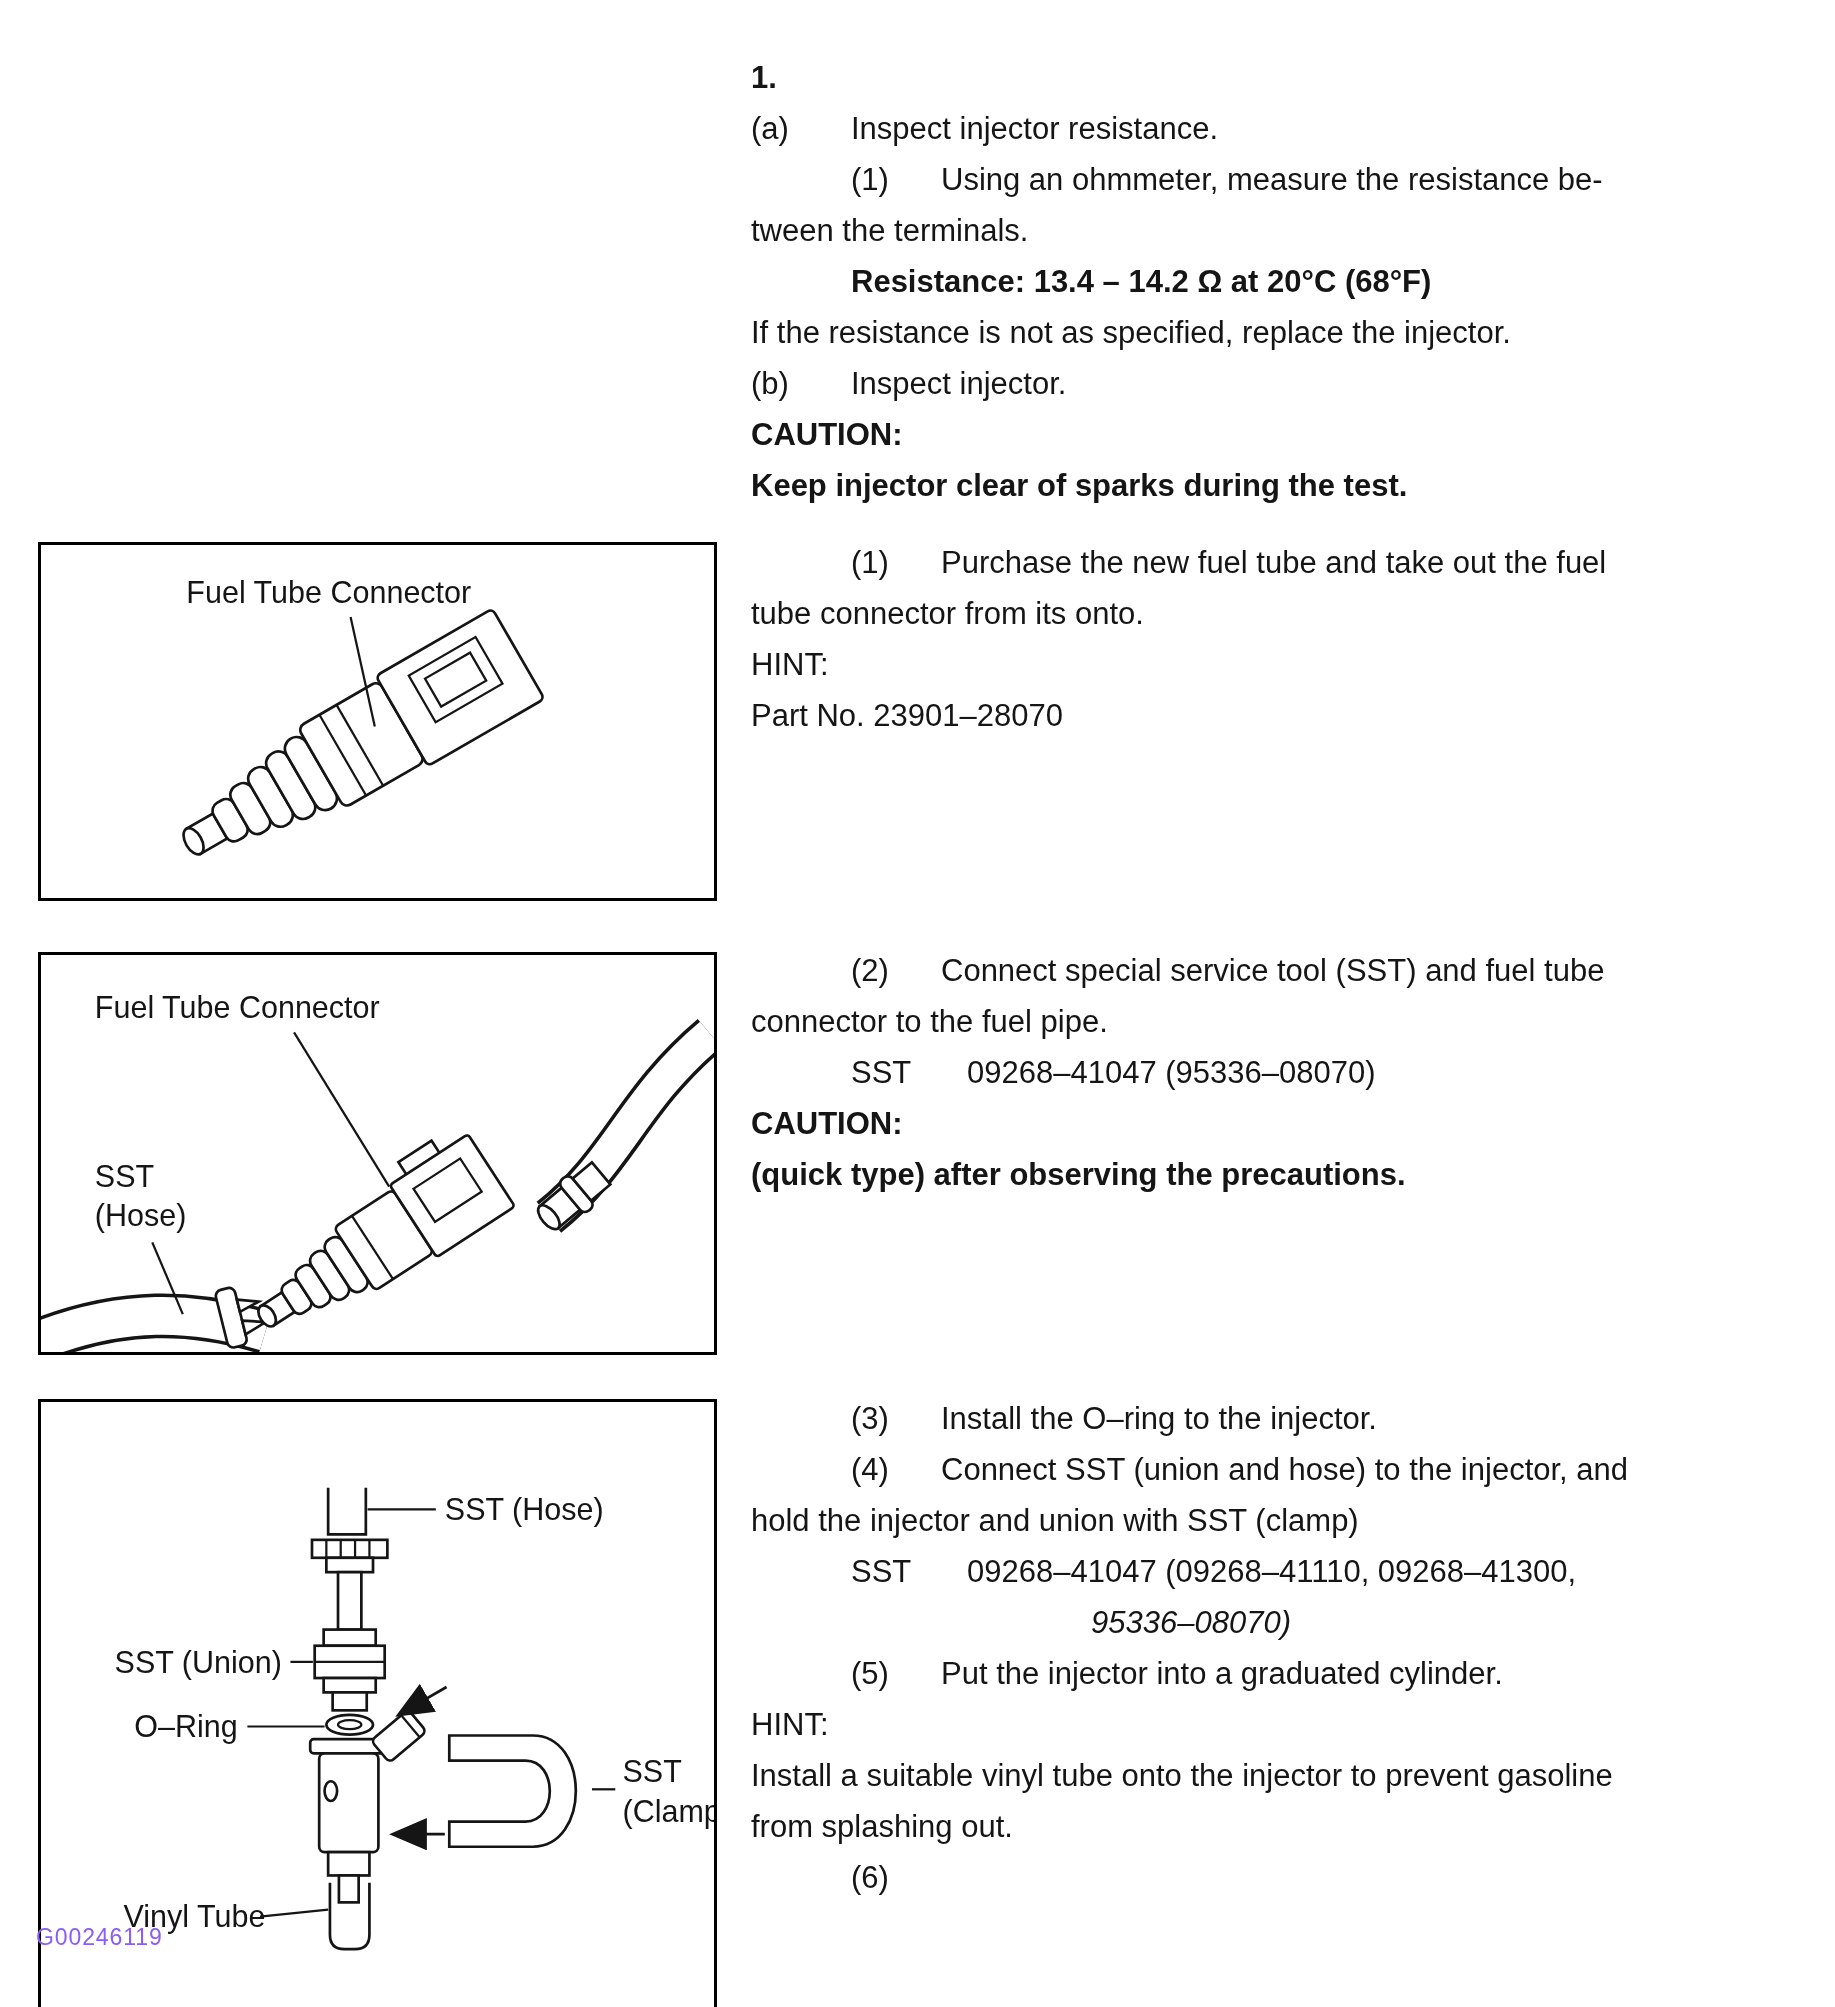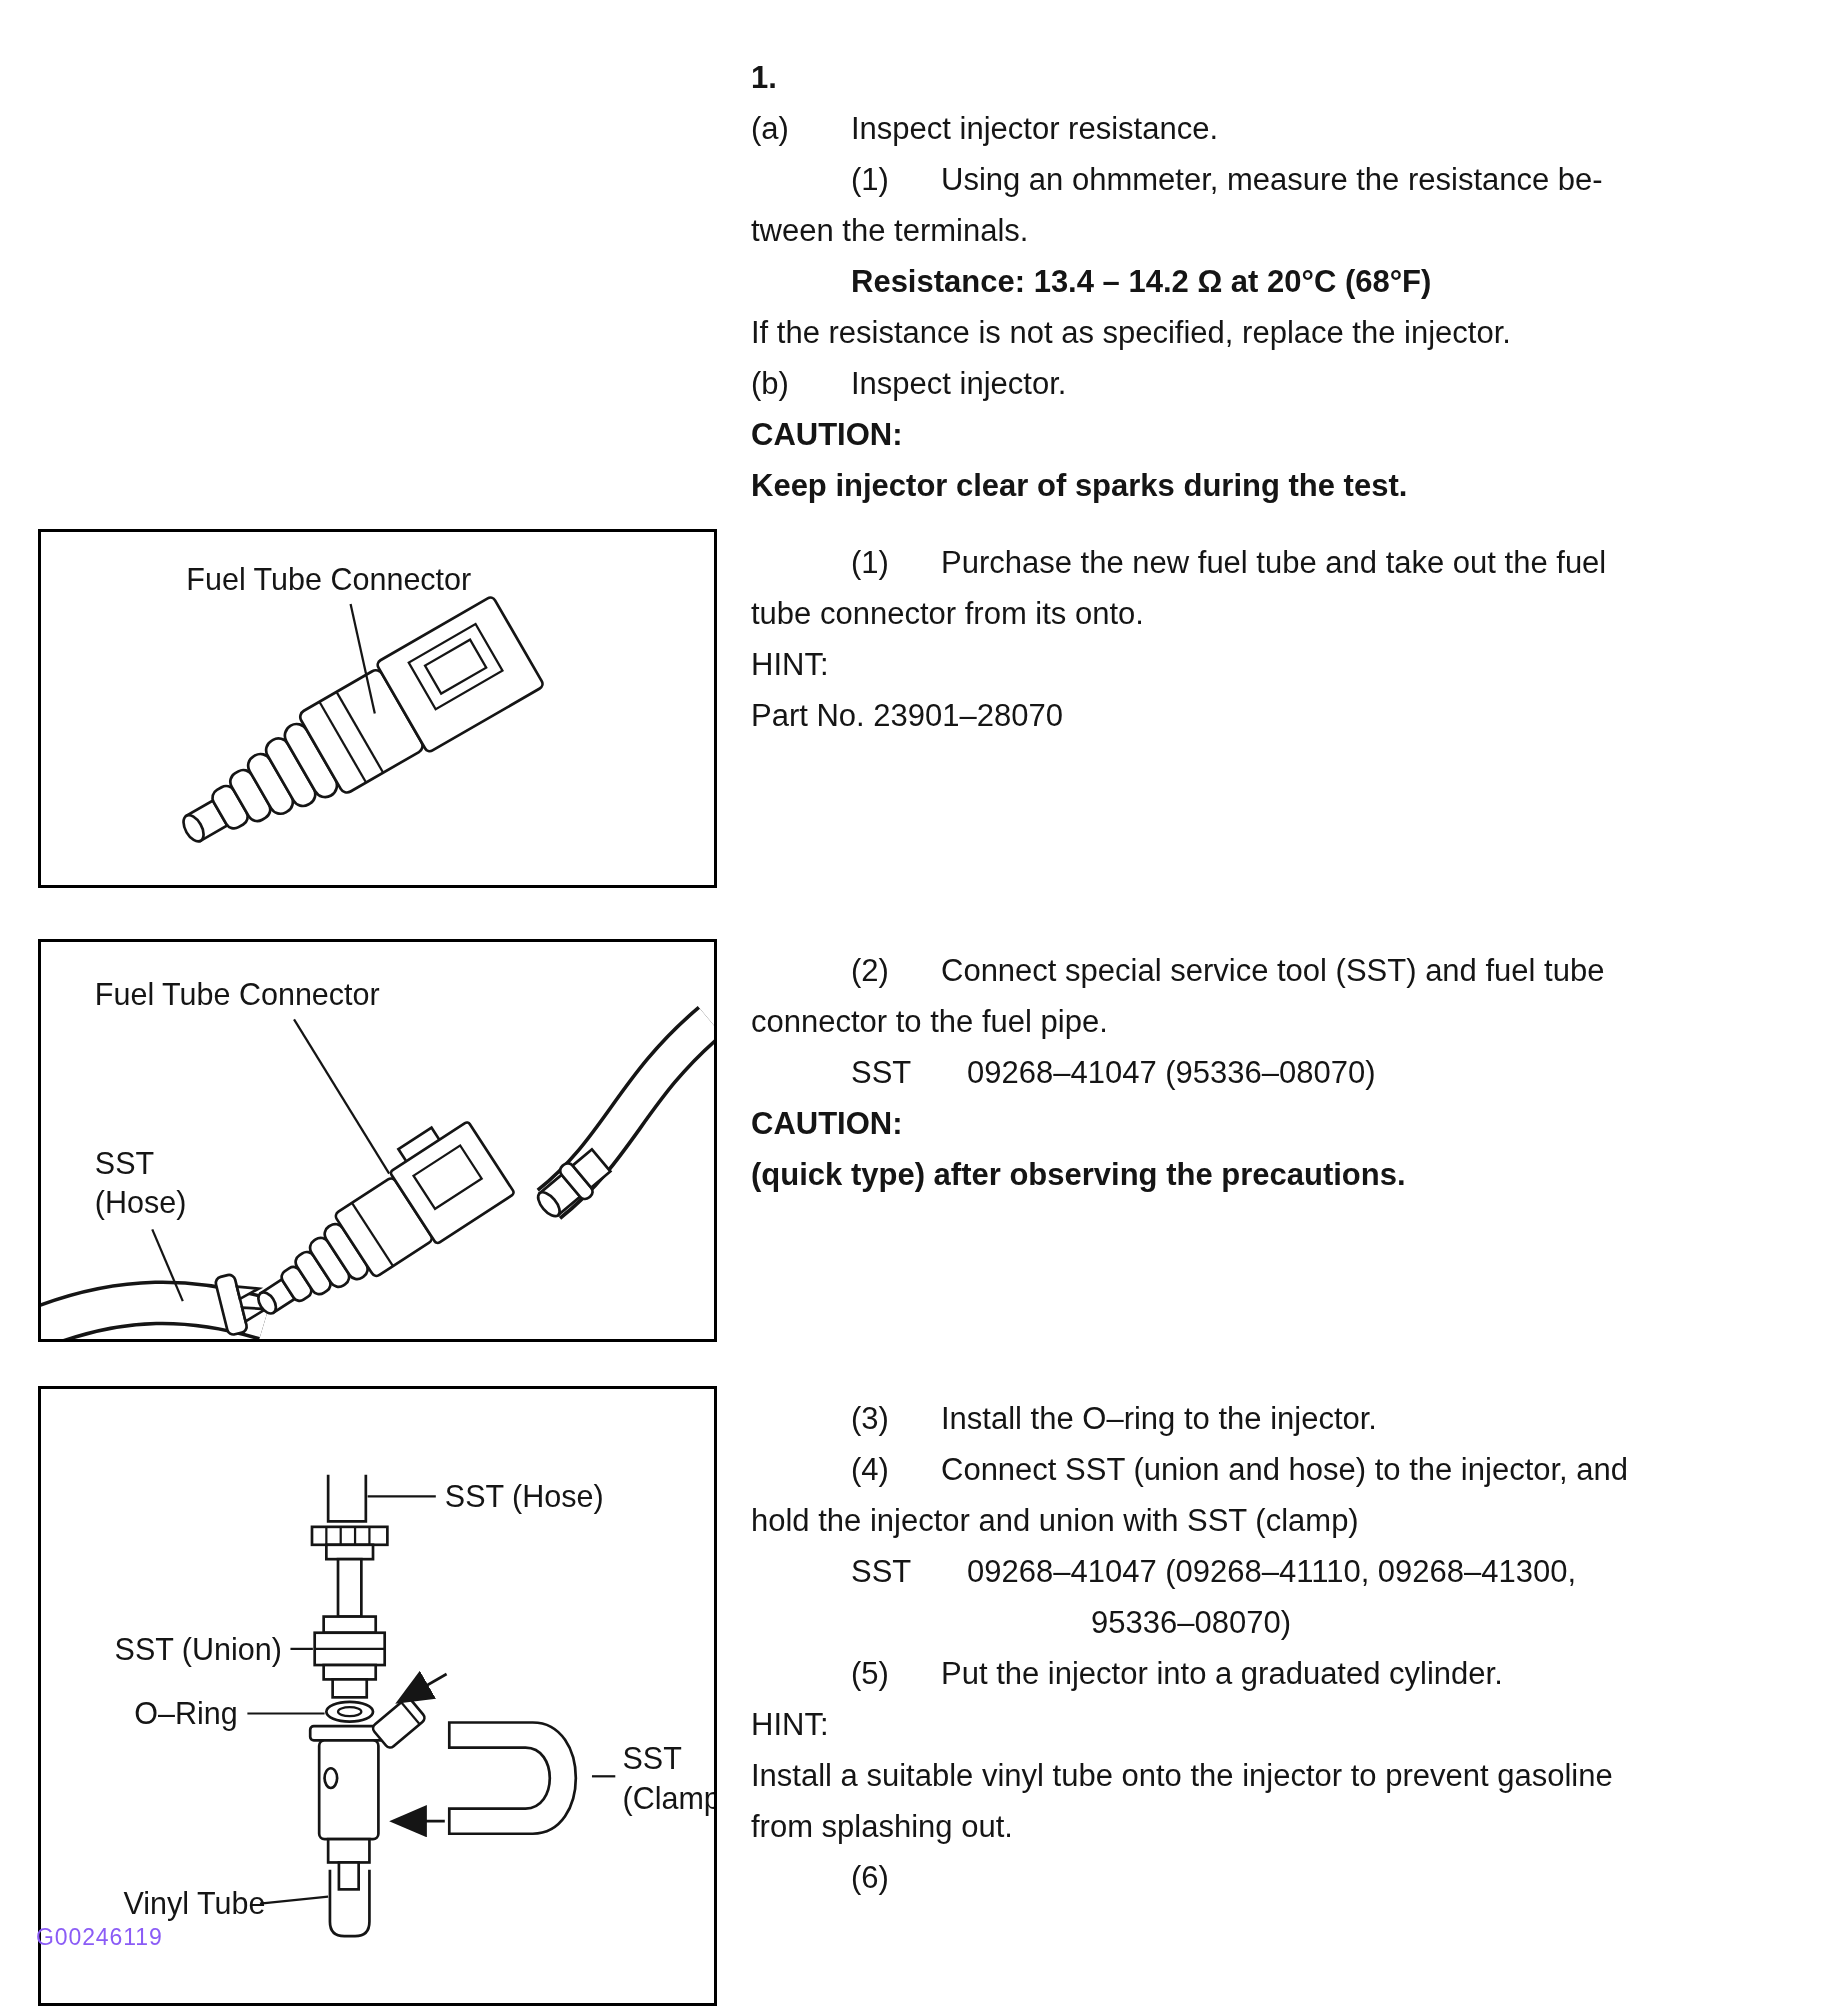--- a/index.html
+++ b/index.html
@@ -15,26 +15,27 @@
     position:absolute;left:751px;width:1061px;
     font-size:31px;line-height:51px;
     color:#151515;
   }
   .row{display:flex;}
   .lbl{flex:0 0 100px;}
   .lbl2{flex:0 0 90px;}
   .lblsst{flex:0 0 116px;}
   .ind1{margin-left:100px;}
   .ind2{}
-  .indsst2{margin-left:340px;}
+  .indsst2{margin-left:340px;font-style:italic;}
   .b{font-weight:bold;}
   .figure{
     position:absolute;left:38px;width:679px;
     border:3.6px solid #000;background:#fff;
     box-sizing:border-box;
+    margin-top:13px;
   }
   .figure svg{display:block;width:100%;height:100%;}
   .figure text{
     font-family:"Liberation Sans", sans-serif;
     font-size:34px;fill:#151515;
   }
   .figcode{
     position:absolute;left:36px;top:1924px;
     font-size:23px;letter-spacing:0.9px;color:#8b5cf6;
   }

